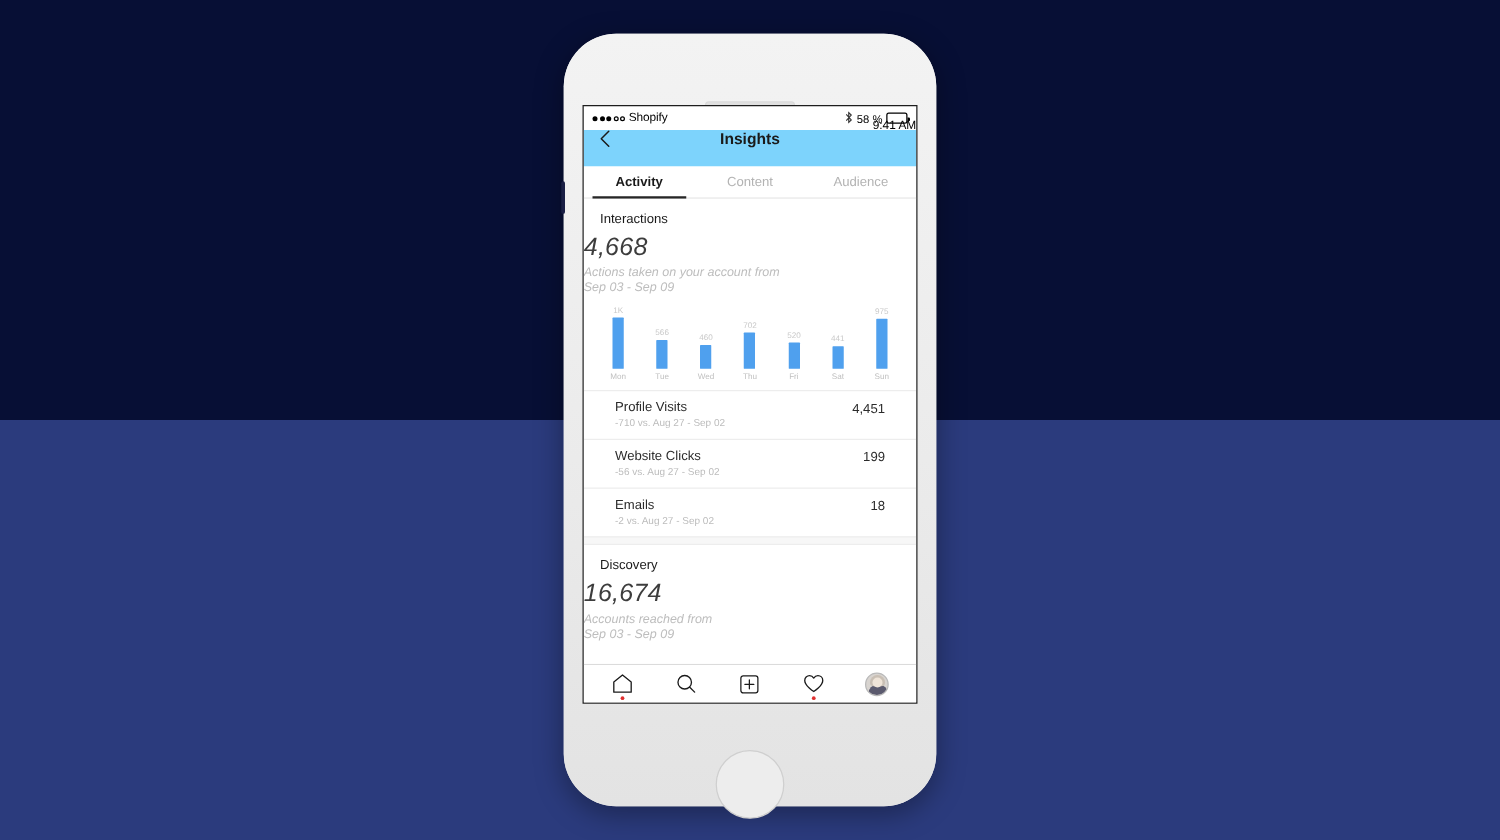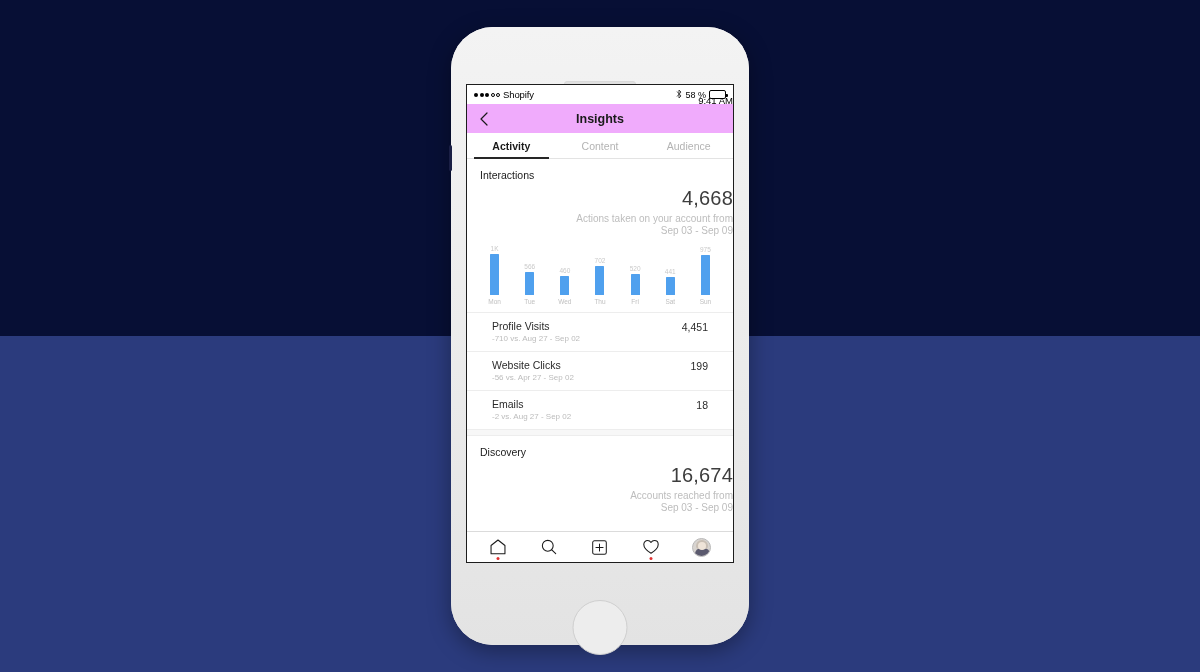--- a/index.html
+++ b/index.html
@@ -114,24 +114,24 @@
     content: "";
     position: absolute; right: -3px; top: 2.5px;
     width: 1.6px; height: 3.5px;
     background: #000; border-radius: 0 1px 1px 0;
   }
   .battery .fill { height: 100%; background: #000; border-radius: 1px; }
 
   
   .navbar {
     flex: 0 0 29px;
-    display: flex; align-items: center;
+    display: flex; align-items: flex-start;
     position: relative;
     padding: 0 10px;
-    background: #f0abfc;
+    background: #7dd3fc;
   }
   .back-chevron {
     width: 14px; height: 14px;
     display: flex; align-items: center; justify-content: center;
     cursor: pointer;
   }
   .nav-title {
     position: absolute; left: 0; right: 0;
     text-align: center;
     font-size: 12.5px;
@@ -170,21 +170,21 @@
     position: relative;
   }
 
   .section-head {
     padding: 10px 13px 4px;
     font-size: 10.5px;
     font-weight: 400;
     color: #1a1a1a;
   }
 
-  .big-stat { text-align: right; padding-top: 2px; }
+  .big-stat { text-align: left; padding-top: 2px; font-style: italic; }
   .big-stat .value {
     font-size: 20px;
     color: #3d3d3d;
     font-weight: 400;
     letter-spacing: 0.2px;
   }
   .big-stat .caption {
     font-size: 10px;
     color: #bdbdbd;
     line-height: 11.5px;
@@ -419,21 +419,21 @@
           <div class="metric">
             <div class="m-left">
               <div class="m-name">Profile Visits</div>
               <div class="m-sub">-710 vs. Aug 27 - Sep 02</div>
             </div>
             <div class="m-value">4,451</div>
           </div>
           <div class="metric">
             <div class="m-left">
               <div class="m-name">Website Clicks</div>
-              <div class="m-sub">-56 vs. Apr 27 - Sep 02</div>
+              <div class="m-sub">-56 vs. Aug 27 - Sep 02</div>
             </div>
             <div class="m-value">199</div>
           </div>
           <div class="metric">
             <div class="m-left">
               <div class="m-name">Emails</div>
               <div class="m-sub">-2 vs. Aug 27 - Sep 02</div>
             </div>
             <div class="m-value">18</div>
           </div>

